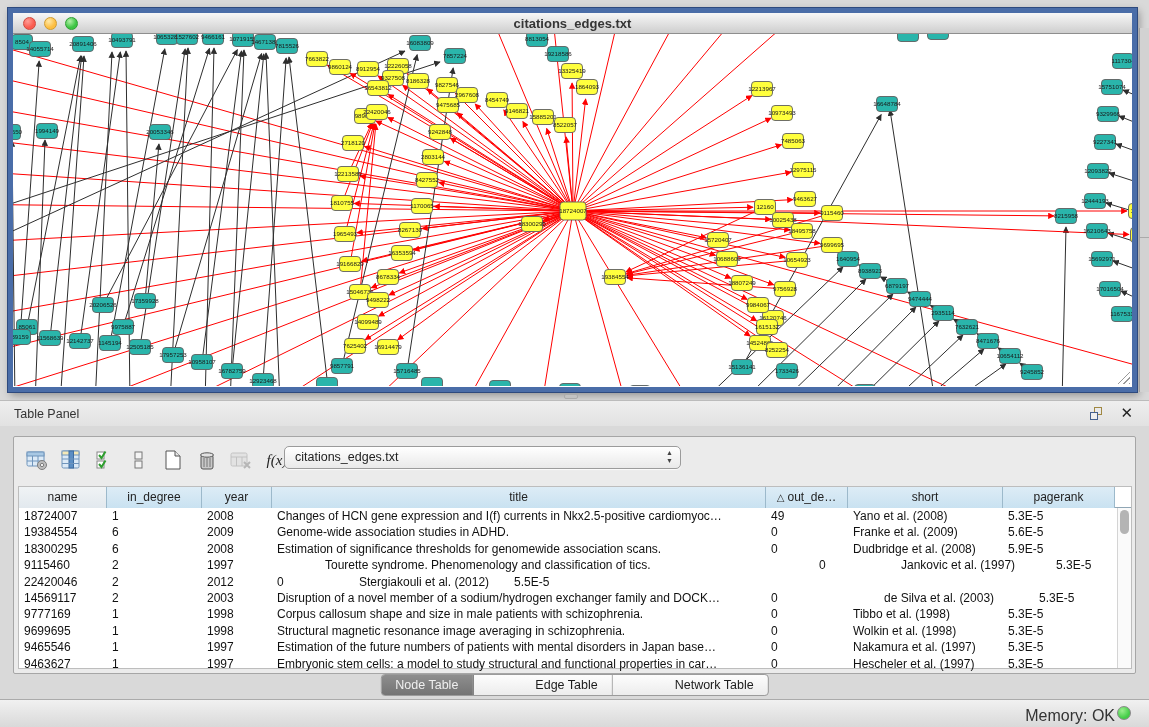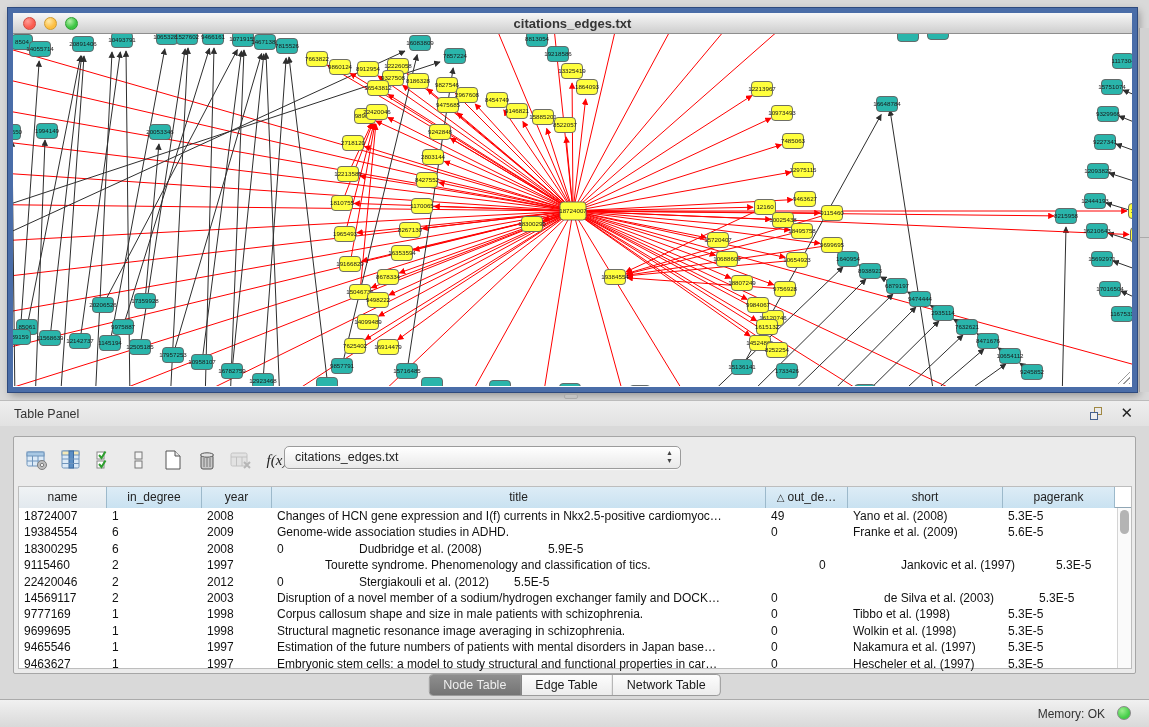--- a/index.html
+++ b/index.html
@@ -93,35 +93,35 @@
   }
   .vscroll {
     position:absolute; top:21px; right:0; bottom:0; width:14px;
     background:#fafafa; border-left:1px solid #d4d4d4;
   }
   .vthumb { position:absolute; left:2px; top:2px; width:9px; height:24px; border-radius:5px; background:#b4b4b4; }
 
   .tp-tabs {
     position:absolute; left:50%; top:674px; transform:translateX(-50%);
     display:flex; height:22px; border:1px solid #9b9b9b; border-radius:4px;
-    background:linear-gradient(#fdfdfd,#ececec); overflow:hidden;
+    background:linear-gradient(#fdfdfd,#ececec); overflow:hidden;gap:48px;
   }
   .seg {
     padding:0 14px; font-size:12.5px; color:#1c1c1c; line-height:21px;
     border-right:1px solid #ababab;
   }
   .seg:last-child { border-right:none; }
   .seg.sel { background:linear-gradient(#8e8e8e,#747474); color:#efefef; border-right:1px solid #6f6f6f; }
 
   
   .status-bar {
     position:absolute; left:0; top:699px; width:1149px; height:28px;
     background:linear-gradient(#f1f1f1,#d9d9d9); border-top:1px solid #ababab;
   }
-  .mem-label { position:absolute; right:44px; top:7px; font-size:12px; color:#333; }
+  .mem-label { position:absolute; right:34px; top:7px; font-size:16px; color:#333; }
   .mem-dot {
     position:absolute; right:18px; top:6px; width:14px; height:14px; border-radius:50%;
     background:radial-gradient(circle at 35% 30%, #9aef8e,#43cd47 65%); border:1px solid #888;
   }
 </style>
 </head>
 <body>
 
 <div class="net-window">
   <div class="net-titlebar">
@@ -894,23 +894,24 @@
           <div class="td" style="width: 70px;">2009</div>
           <div class="td" style="width: 494px;">Genome-wide association studies in ADHD.</div>
           <div class="td" style="width: 82px;">0</div>
           <div class="td" style="width: 155px;">Franke et al. (2009)</div>
           <div class="td" style="width: 112px;">5.6E-5</div>
         </div>
         <div class="trow">
           <div class="td" style="width: 88px;">18300295</div>
           <div class="td" style="width: 95px;">6</div>
           <div class="td" style="width: 70px;">2008</div>
+          <div class="td" style="width: 494px;">Estimation of significance thresholds for genomewide association scans.</div>
           <div class="td" style="width: 82px;">0</div>
           <div class="td" style="width: 155px;">Dudbridge et al. (2008)</div>
-          <div class="td" style="width: 112px; margin-left: 34px;">5.9E-5</div>
+          <div class="td" style="width: 112px;">5.9E-5</div>
         </div>
         <div class="trow">
           <div class="td" style="width: 88px;">9115460</div>
           <div class="td" style="width: 95px;">2</div>
           <div class="td" style="width: 70px;">1997</div>
           <div class="td" style="width: 494px; margin-left: 48px;">Tourette syndrome. Phenomenology and classification of tics.</div>
           <div class="td" style="width: 82px;">0</div>
           <div class="td" style="width: 155px;">Jankovic et al. (1997)</div>
           <div class="td" style="width: 112px;">5.3E-5</div>
         </div>

